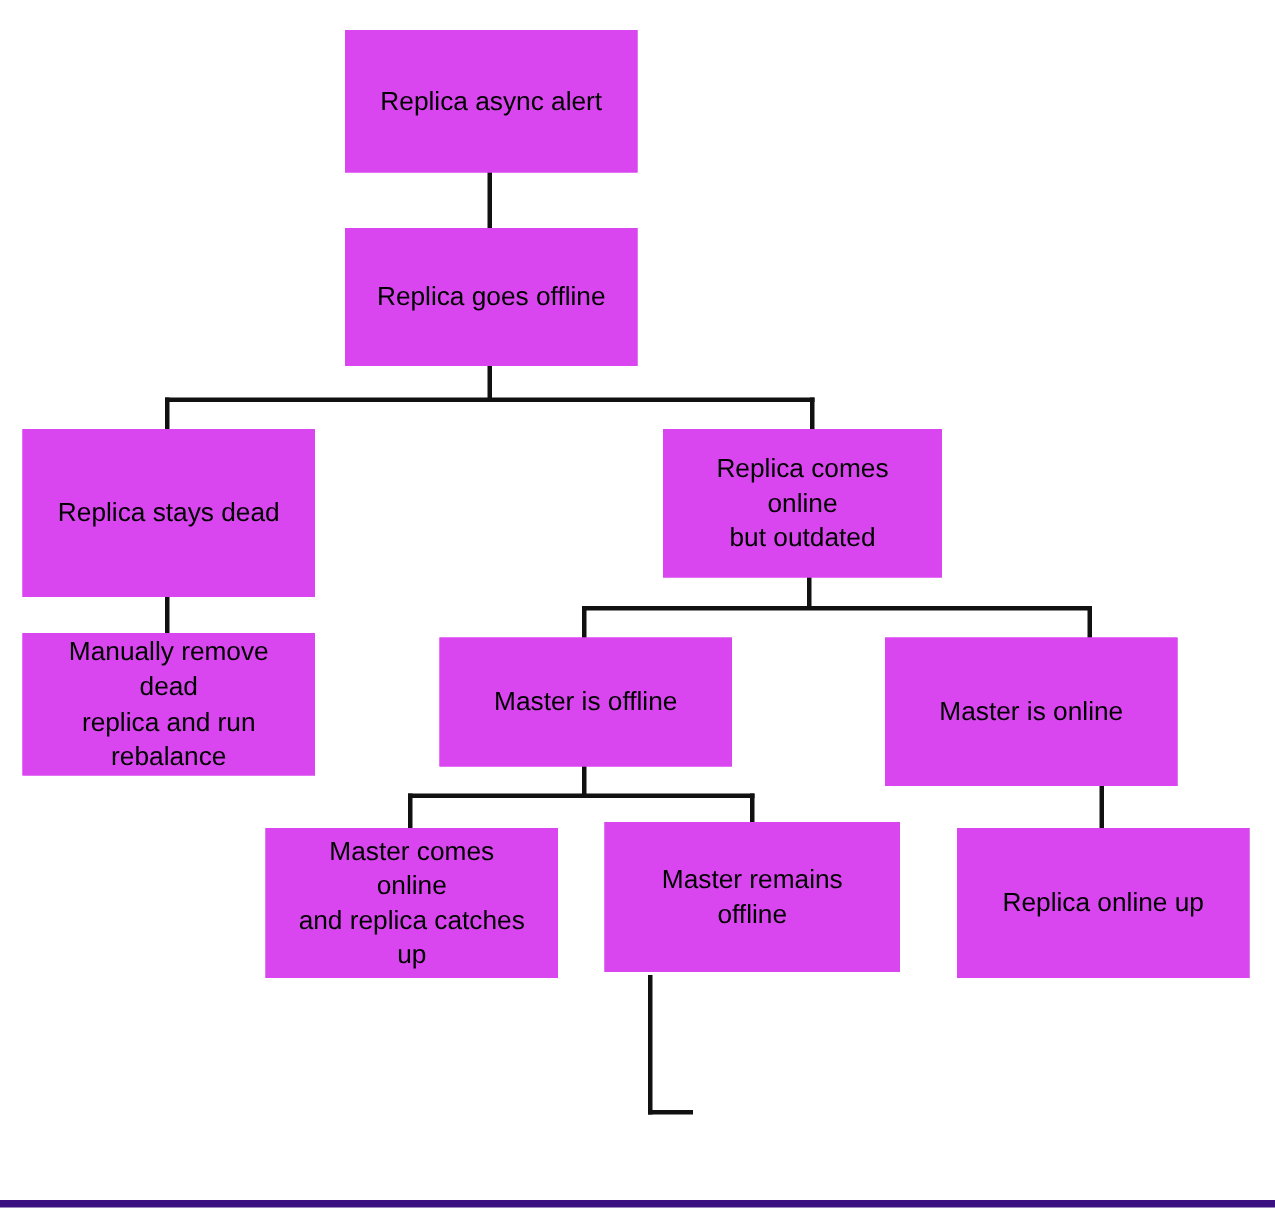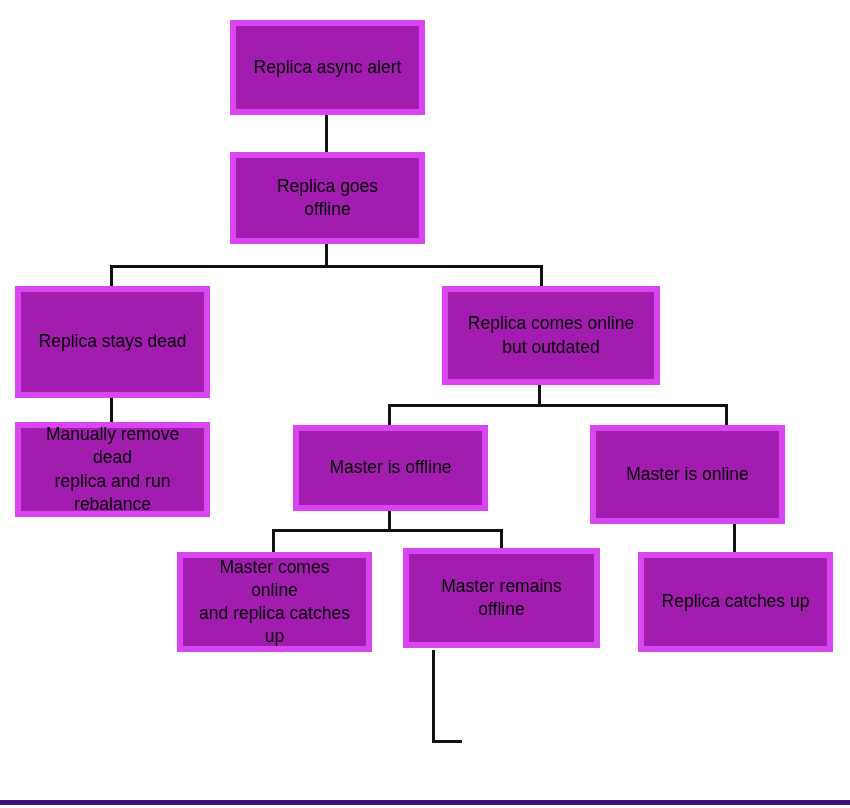--- a/index.html
+++ b/index.html
@@ -13,22 +13,22 @@
   #canvas {
     position: relative;
     width: 850px;
     height: 808px;
     background: #ffffff;
     overflow: hidden;
   }
   .node {
     position: absolute;
     box-sizing: border-box;
-    border: 6px solid #d946ef;
-    background: #a21caf;
+    border: 1px solid #d946ef;
+    background: #d946ef;
     display: flex;
     align-items: center;
     justify-content: center;
     text-align: center;
     color: #000000;
     font-size: 17.5px;
     line-height: 1.32;
     padding: 2px 16px;
     white-space: pre-line;
     z-index: 2;
@@ -76,34 +76,34 @@
 
   <div class="edge v" style="left:432px; top:650px; height:93px;"></div>
   <div class="edge h" style="left:432px; top:740px; width:30px;"></div>
 
   <div class="node" style="left:230px; top:20px; width:195px; height:95px;">Replica async alert</div>
 
   <div class="node" style="left:230px; top:152px; width:195px; height:92px;">Replica goes offline</div>
 
   <div class="node" style="left:15px; top:286px; width:195px; height:112px;">Replica stays dead</div>
 
-  <div class="node" style="left:442px; top:286px; width:218px; height:99px;">Replica comes online
+  <div class="node" style="left:442px; top:286px; width:186px; height:99px;">Replica comes online
 but outdated</div>
 
   <div class="node" style="left:15px; top:422px; width:195px; height:95px;">Manually remove dead
 replica and run
 rebalance</div>
 
   <div class="node" style="left:293px; top:425px; width:195px; height:86px;text-align:center;">Master is offline</div>
 
   <div class="node" style="left:590px; top:425px; width:195px; height:99px;">Master is online</div>
 
   <div class="node" style="left:177px; top:552px; width:195px; height:100px;">Master comes online
 and replica catches up</div>
 
   <div class="node" style="left:403px; top:548px; width:197px; height:100px;">Master remains offline</div>
 
-  <div class="node" style="left:638px; top:552px; width:195px; height:100px;">Replica catches up</div>
+  <div class="node" style="left:638px; top:552px; width:195px; height:100px;">Replica online up</div>
 
 
   <div id="footer-bar" style="top:800px; height:5px;"></div>
 
 </div>
 
 </body></html>

